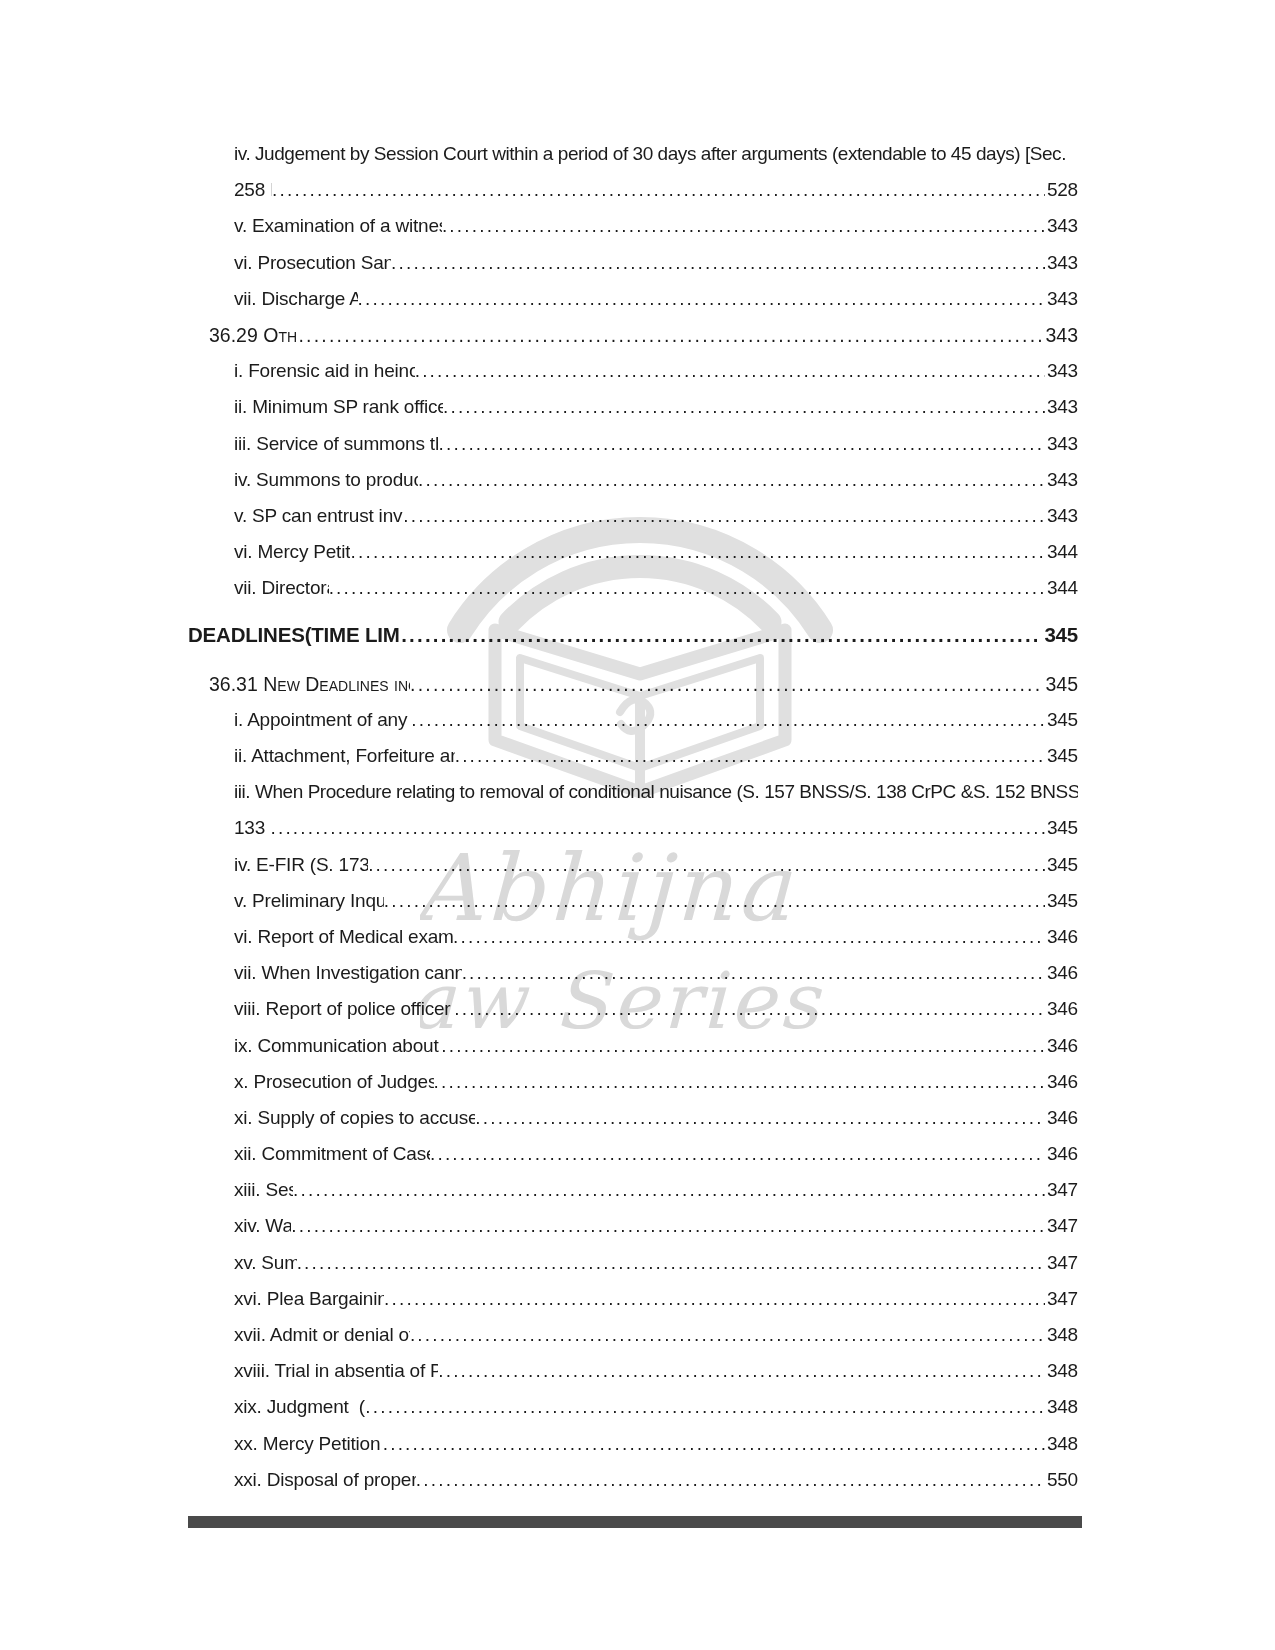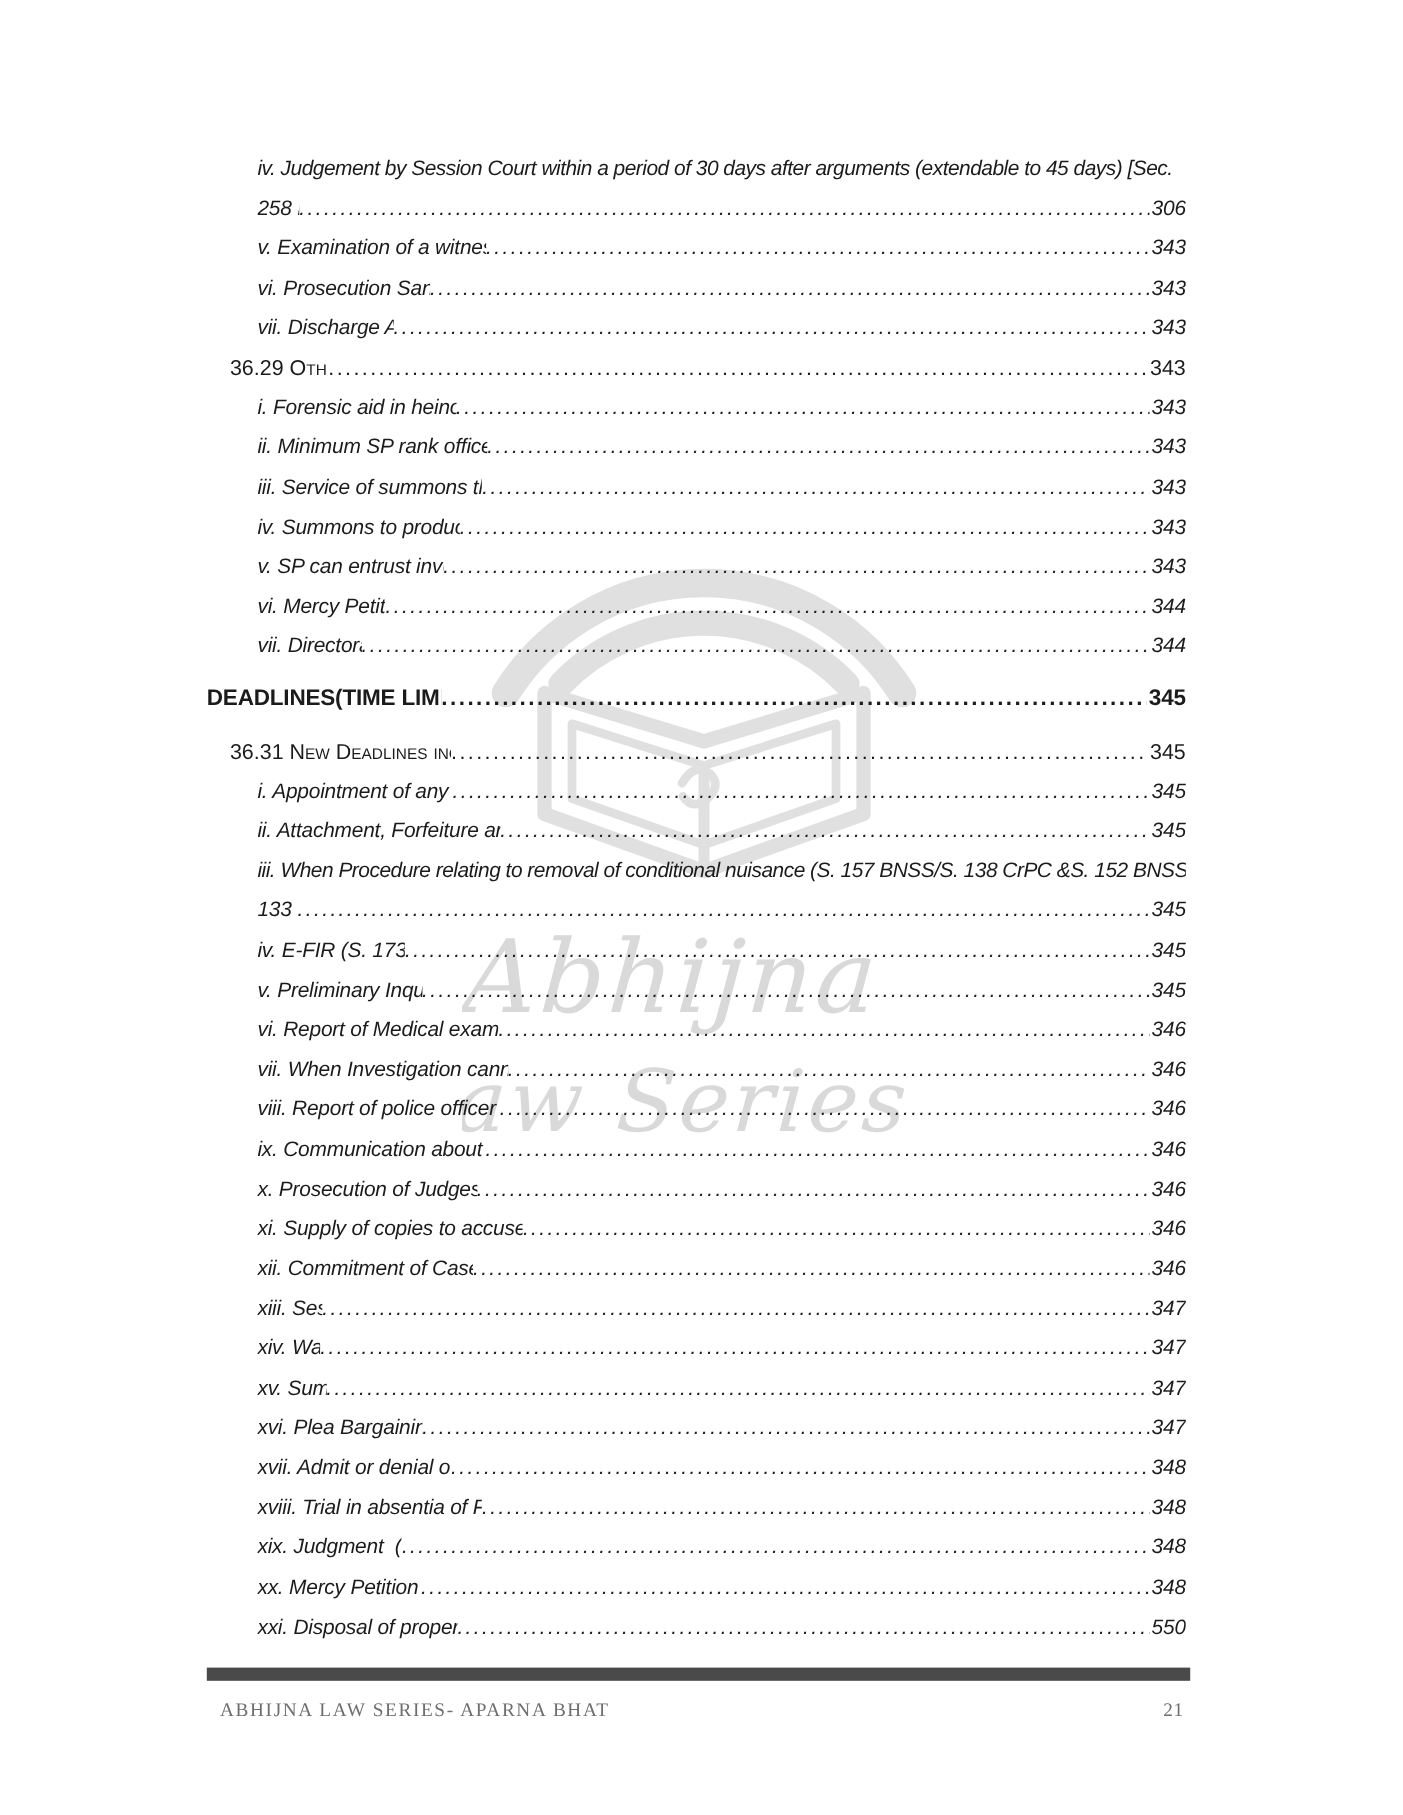--- a/index.html
+++ b/index.html
@@ -20,21 +20,21 @@
   .toc{
     position:absolute;left:188px;top:136px;width:890px;
     z-index:1;
   }
   .line{
     display:flex;align-items:baseline;
     height:36.2px;line-height:36.2px;
     overflow:hidden;
   }
   .line .t{white-space:pre;flex:0 1 auto;overflow:hidden;}
-  .item{font-style:italic;font-size:19px;letter-spacing:-0.2px;padding-left:46px;}
+  .item{font-size:19px;letter-spacing:-0.2px;padding-left:46px;}
   .item.noleader{letter-spacing:-0.45px;}
   .section{font-size:19.5px;font-variant:small-caps;padding-left:21px;}
   .chapter{font-weight:bold;font-size:20.5px;padding-left:0;margin-top:11px;margin-bottom:12px;letter-spacing:-0.2px;}
   .dots{
     flex:1 1 auto;min-width:4px;overflow:hidden;white-space:nowrap;
   }
   .dots::after{
     letter-spacing:2.2px;
     content:"..........................................................................................................................................................................................................................................................";
   }
@@ -78,21 +78,21 @@
     <text x="208" y="528" text-anchor="middle" font-family="DejaVu Serif, serif" font-style="italic" font-size="78" letter-spacing="3" fill="#d9d9d9" transform="skewX(-4)">Law Series</text>
   </svg>
 
   <div class="toc" id="toc">
       <div class="line item noleader">
         <span class="t">iv. Judgement by Session Court within a period of 30 days after arguments (extendable to 45 days) [Sec.</span>
       </div>
       <div class="line item">
         <span class="t">258 BNSS]</span>
         <span class="dots"></span>
-        <span class="pg">306</span>
+        <span class="pg">528</span>
       </div>
       <div class="line item">
         <span class="t">v. Examination of a witness by audio-video electronic means [Sec. 265 BNSS] </span>
         <span class="dots"></span>
         <span class="pg">343</span>
       </div>
       <div class="line item">
         <span class="t">vi. Prosecution Sanction in 120 days [Sec. 218 BNSS] </span>
         <span class="dots"></span>
         <span class="pg">343</span>
@@ -256,18 +256,14 @@
         <span class="pg">348</span>
       </div>
       <div class="line item">
         <span class="t">xxi. Disposal of property pending trial (S. 497 BNSS/S. 451 CrPC)</span>
         <span class="dots"></span>
         <span class="pg">550</span>
       </div>
     </div>
 
   <div class="fbar"></div>
-  <div class="frow">
-    <span class="fleft">ABHIJNA LAW SERIES- APARNA BHAT</span>
-    <span class="fpage">21</span>
-  </div>
 
 </div>
 
 </body></html>

